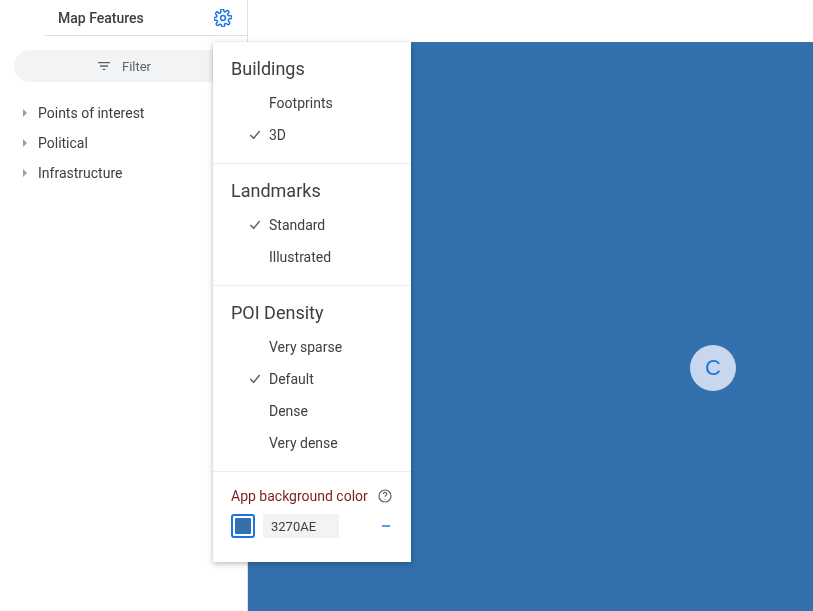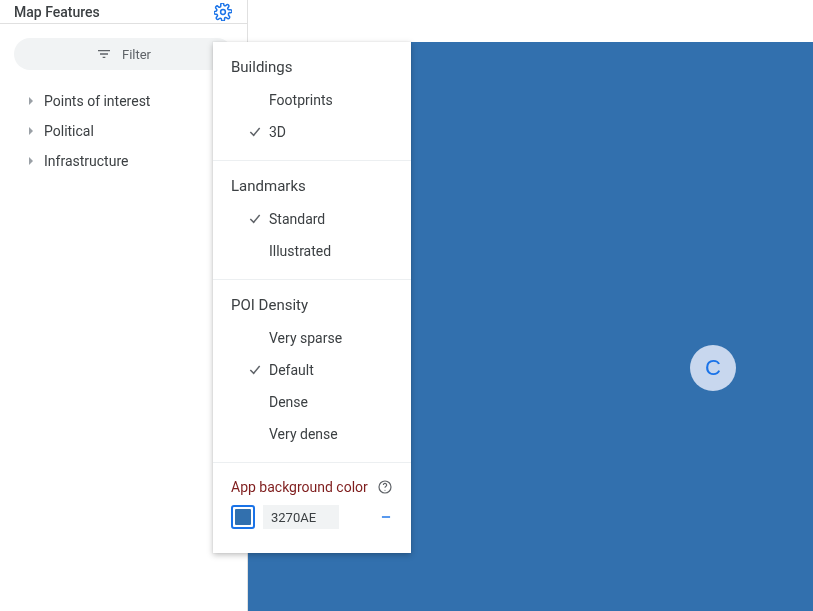--- a/index.html
+++ b/index.html
@@ -16,26 +16,27 @@
   .sidebar {
     position: absolute;
     left: 0; top: 0;
     width: 248px;
     height: 100%;
     border-right: 1px solid #e0e0e0;
     background: #fff;
     z-index: 1;
   }
   .sb-header {
-    height: 24px;
+    height: 36px;
     display: flex;
     align-items: center;
     justify-content: space-between;
     padding: 0 14px;
     border-bottom: 1px solid #e0e0e0;
+    margin-left: 44px;
   }
   .sb-title {
     font-size: 14px;
     font-weight: 500;
     color: #3c4043;
   }
   .gear-btn {
     width: 20px; height: 20px;
     display: flex; align-items: center; justify-content: center;
     cursor: pointer;
@@ -49,21 +50,21 @@
     display: flex;
     align-items: center;
     padding: 0 14px;
     gap: 10px;
     color: #5f6368;
     font-size: 13px;
     cursor: text;
     justify-content: center;
   }
   .filter-icon { width: 16px; height: 16px; display: inline-flex; }
-  .feature-list { padding: 6px 18px; }
+  .feature-list { padding: 6px 12px; }
   .feature-item {
     display: flex;
     align-items: center;
     gap: 8px;
     height: 30px;
     padding: 0 8px;
     color: #3c4043;
     font-size: 14px;
     cursor: pointer;
     border-radius: 4px;
@@ -82,21 +83,21 @@
     box-shadow: 0 2px 6px rgba(0,0,0,0.25), 0 0 0 1px rgba(0,0,0,0.02);
     z-index: 10;
     font-size: 14px;
   }
   .panel-section {
     border-bottom: 1px solid #eceff1;
     padding: 12px 0;
   }
   .panel-section:last-child { border-bottom: none; }
   .section-title {
-    font-size: 15px;
+    font-size: 18px;
     color: #3c4043;
     padding: 4px 18px 8px 18px;
   }
   .option-row {
     display: flex;
     align-items: center;
     height: 32px;
     padding: 0 18px 0 32px;
     position: relative;
     cursor: pointer;

